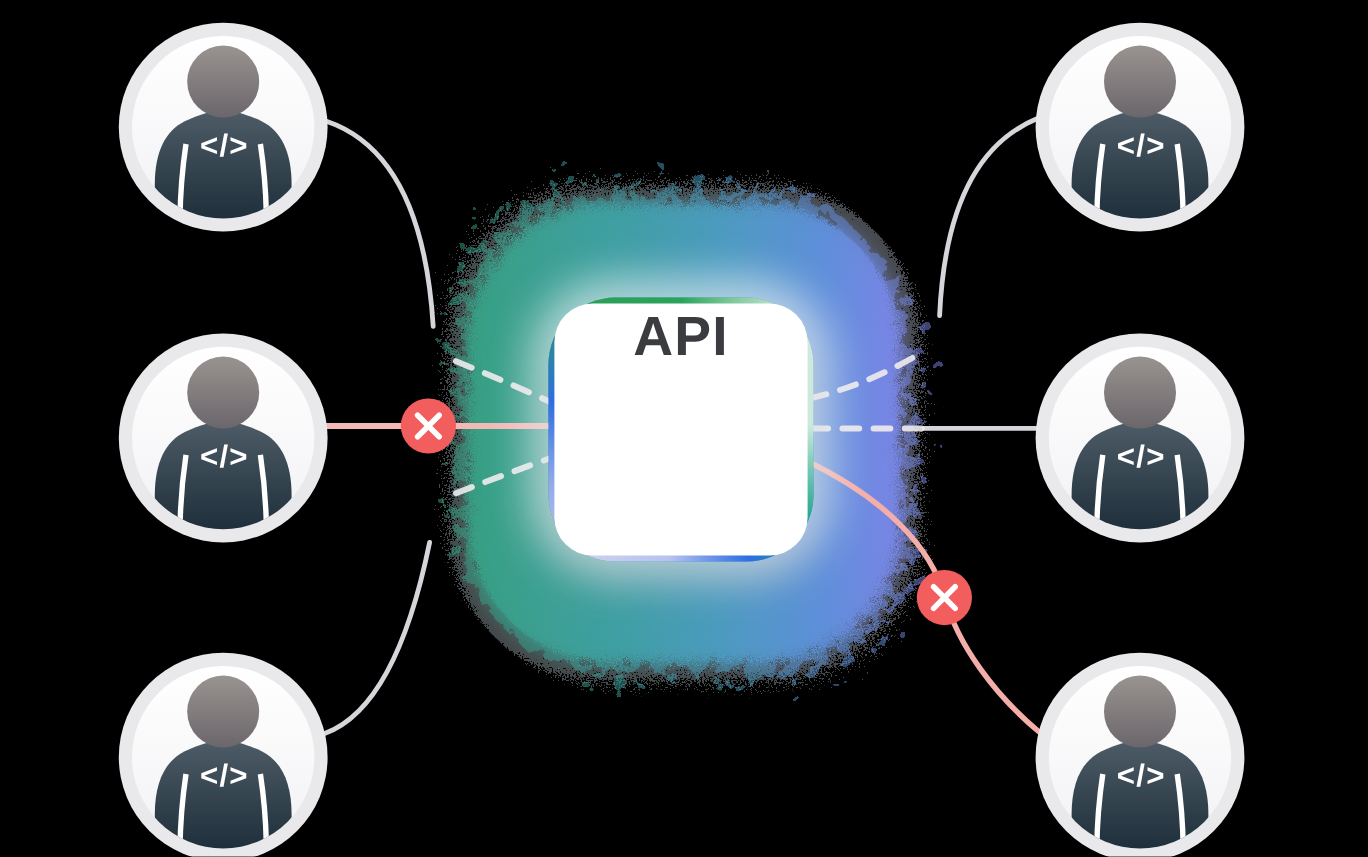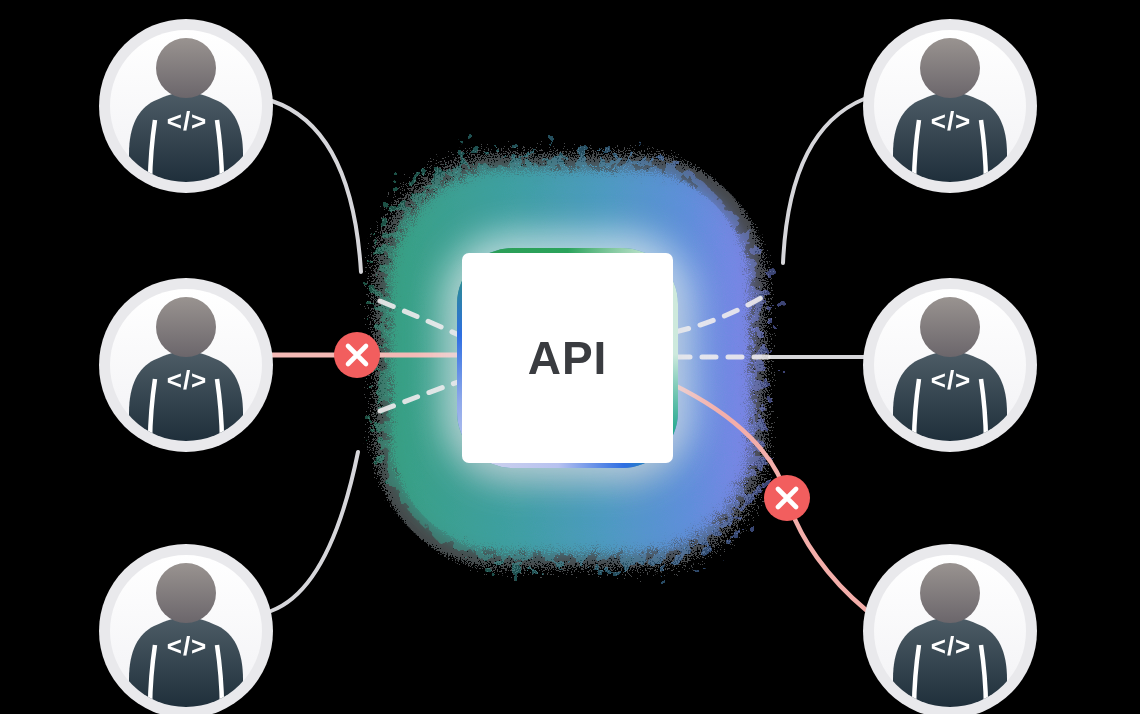--- a/index.html
+++ b/index.html
@@ -43,24 +43,23 @@
       #8fa9ea 248deg,
       #2e6ee2 282deg,
       #2c9f58 326deg,
       #2aa35b 360deg);
     box-shadow: 0 0 34px 16px rgba(255,255,255,0.6),
                 0 14px 30px rgba(50,70,95,0.3);
   }
   .api-box-inner {
     width: 100%;
     height: 100%;
-    border-radius: 7px;
+    border-radius: 32px;
     background: #ffffff;
     display: flex;
-    align-items: center;
     justify-content: center;
   }
   .api-label {
     font-size: 46px;
     font-weight: bold;
     letter-spacing: 1px;
     color: #3a3c40;
   }
   .code-glyph {
     font-family: "Liberation Sans", sans-serif;

